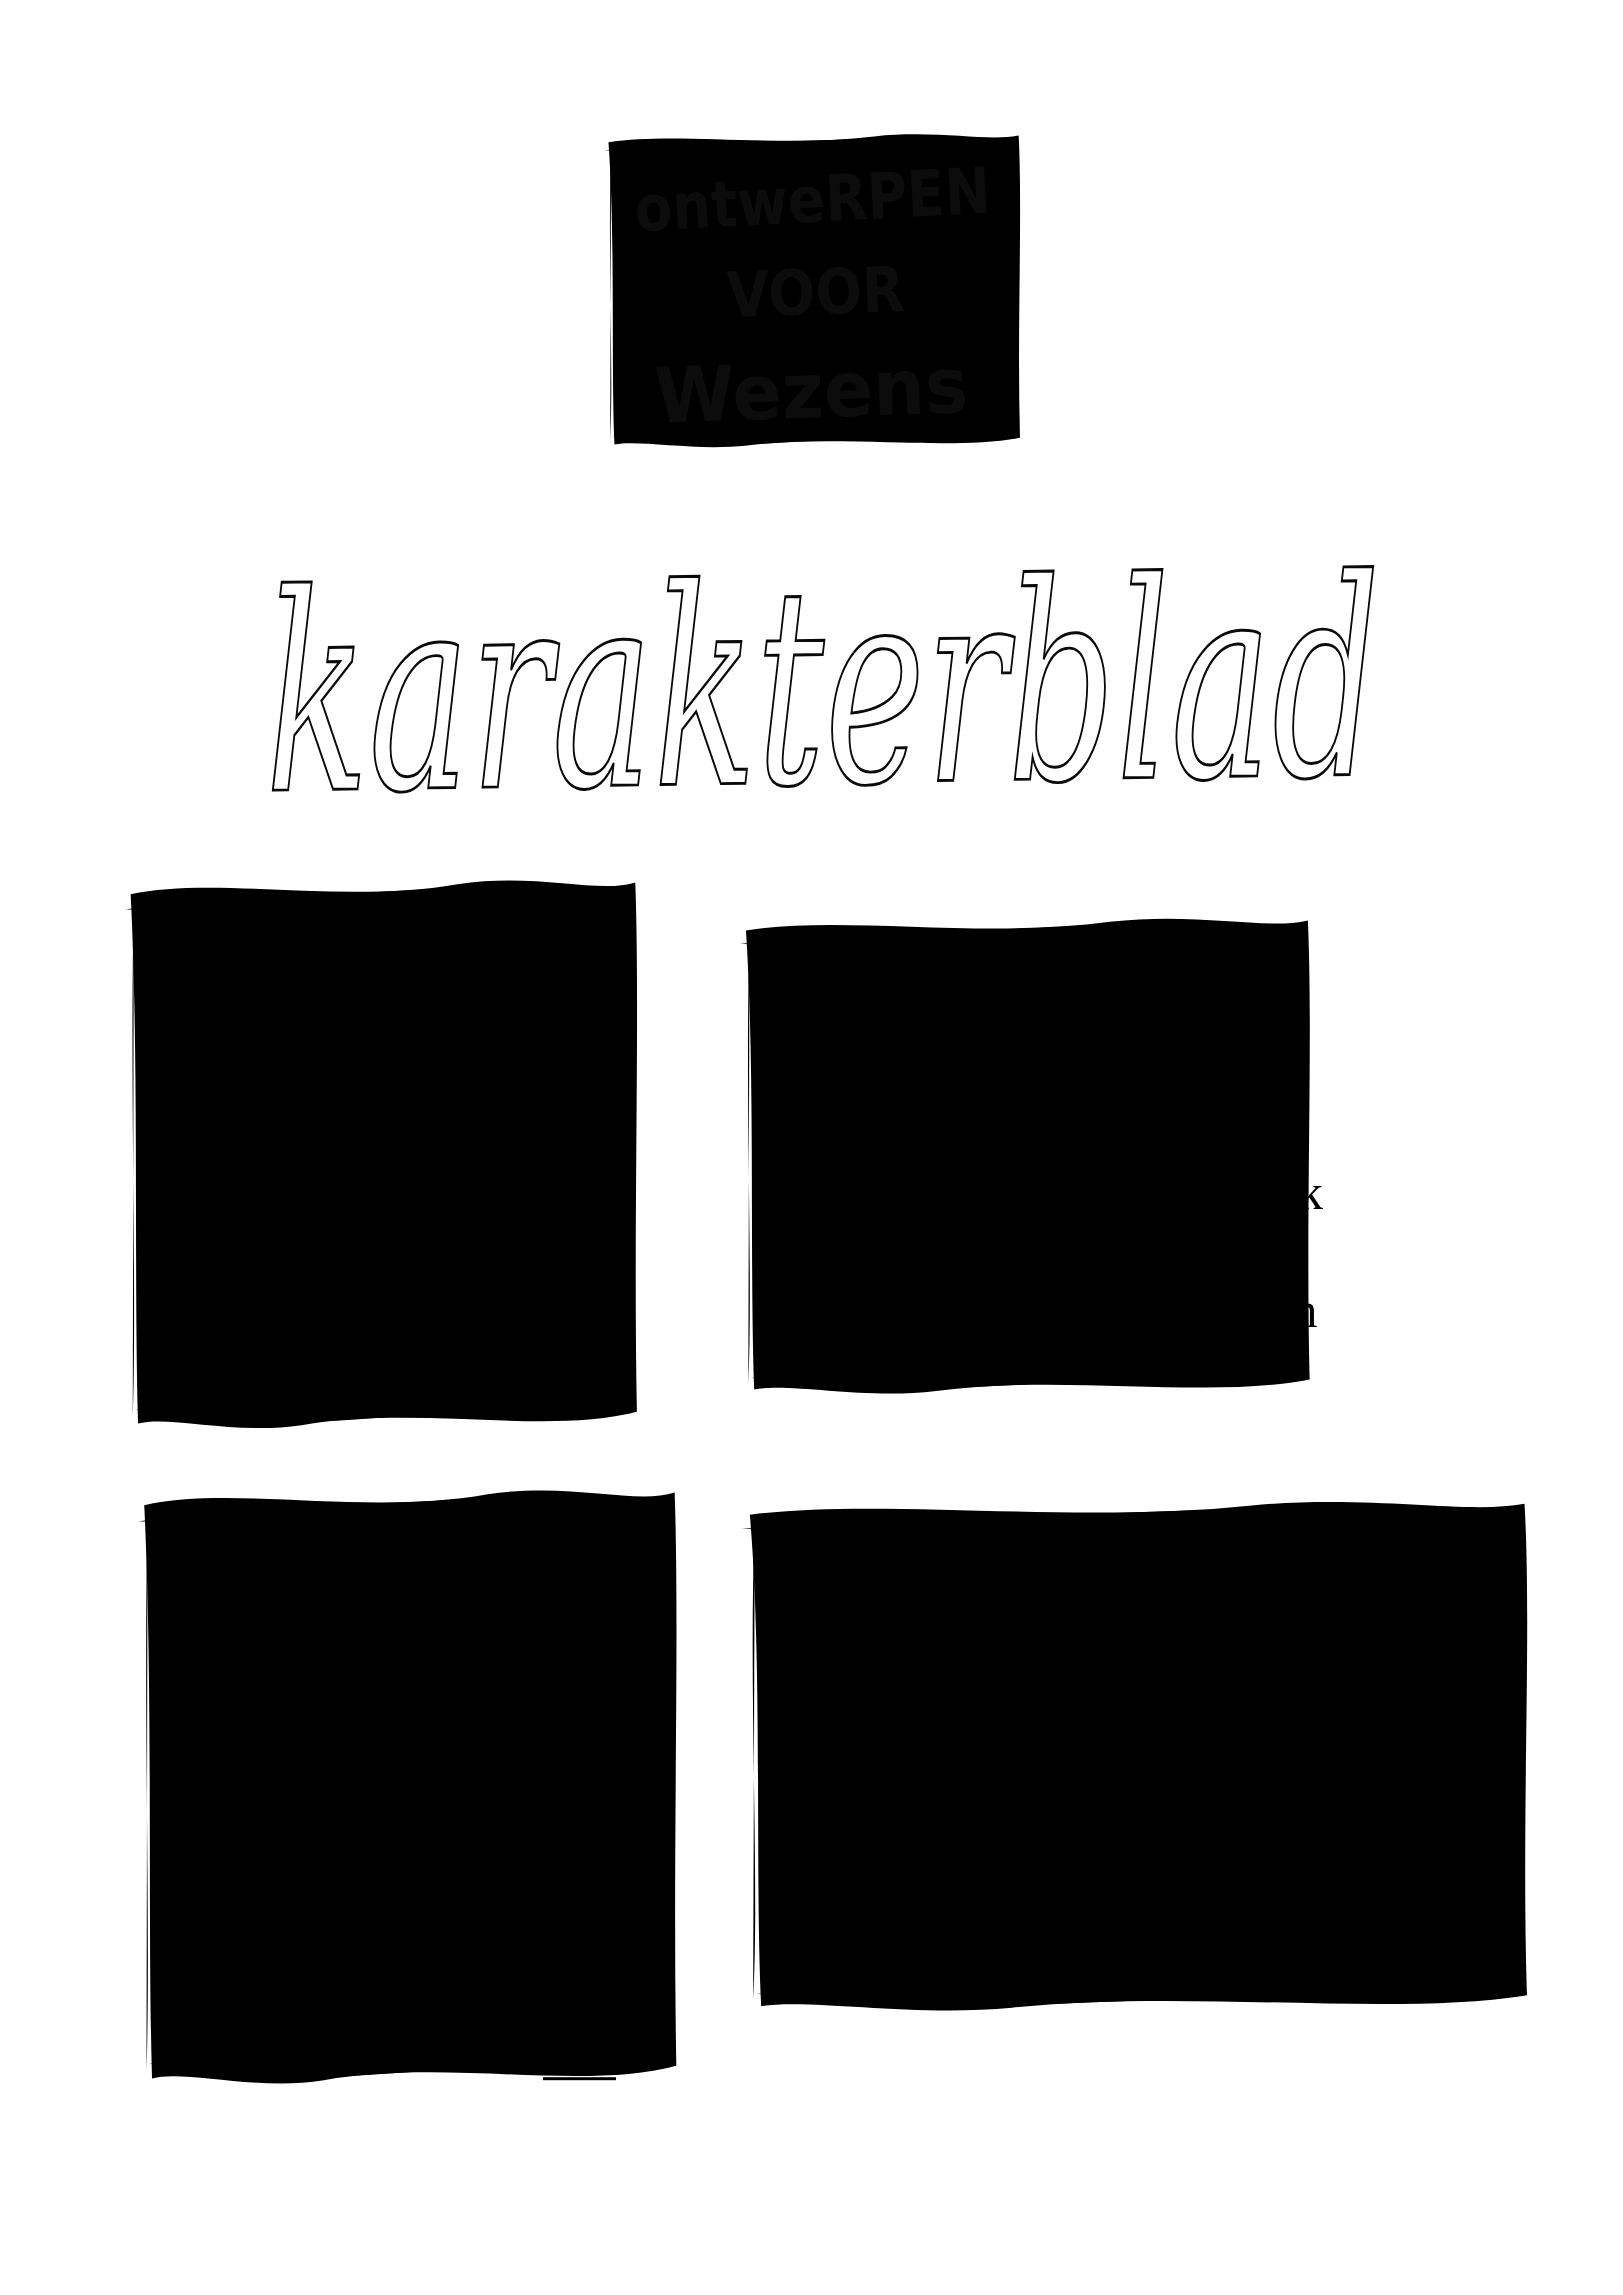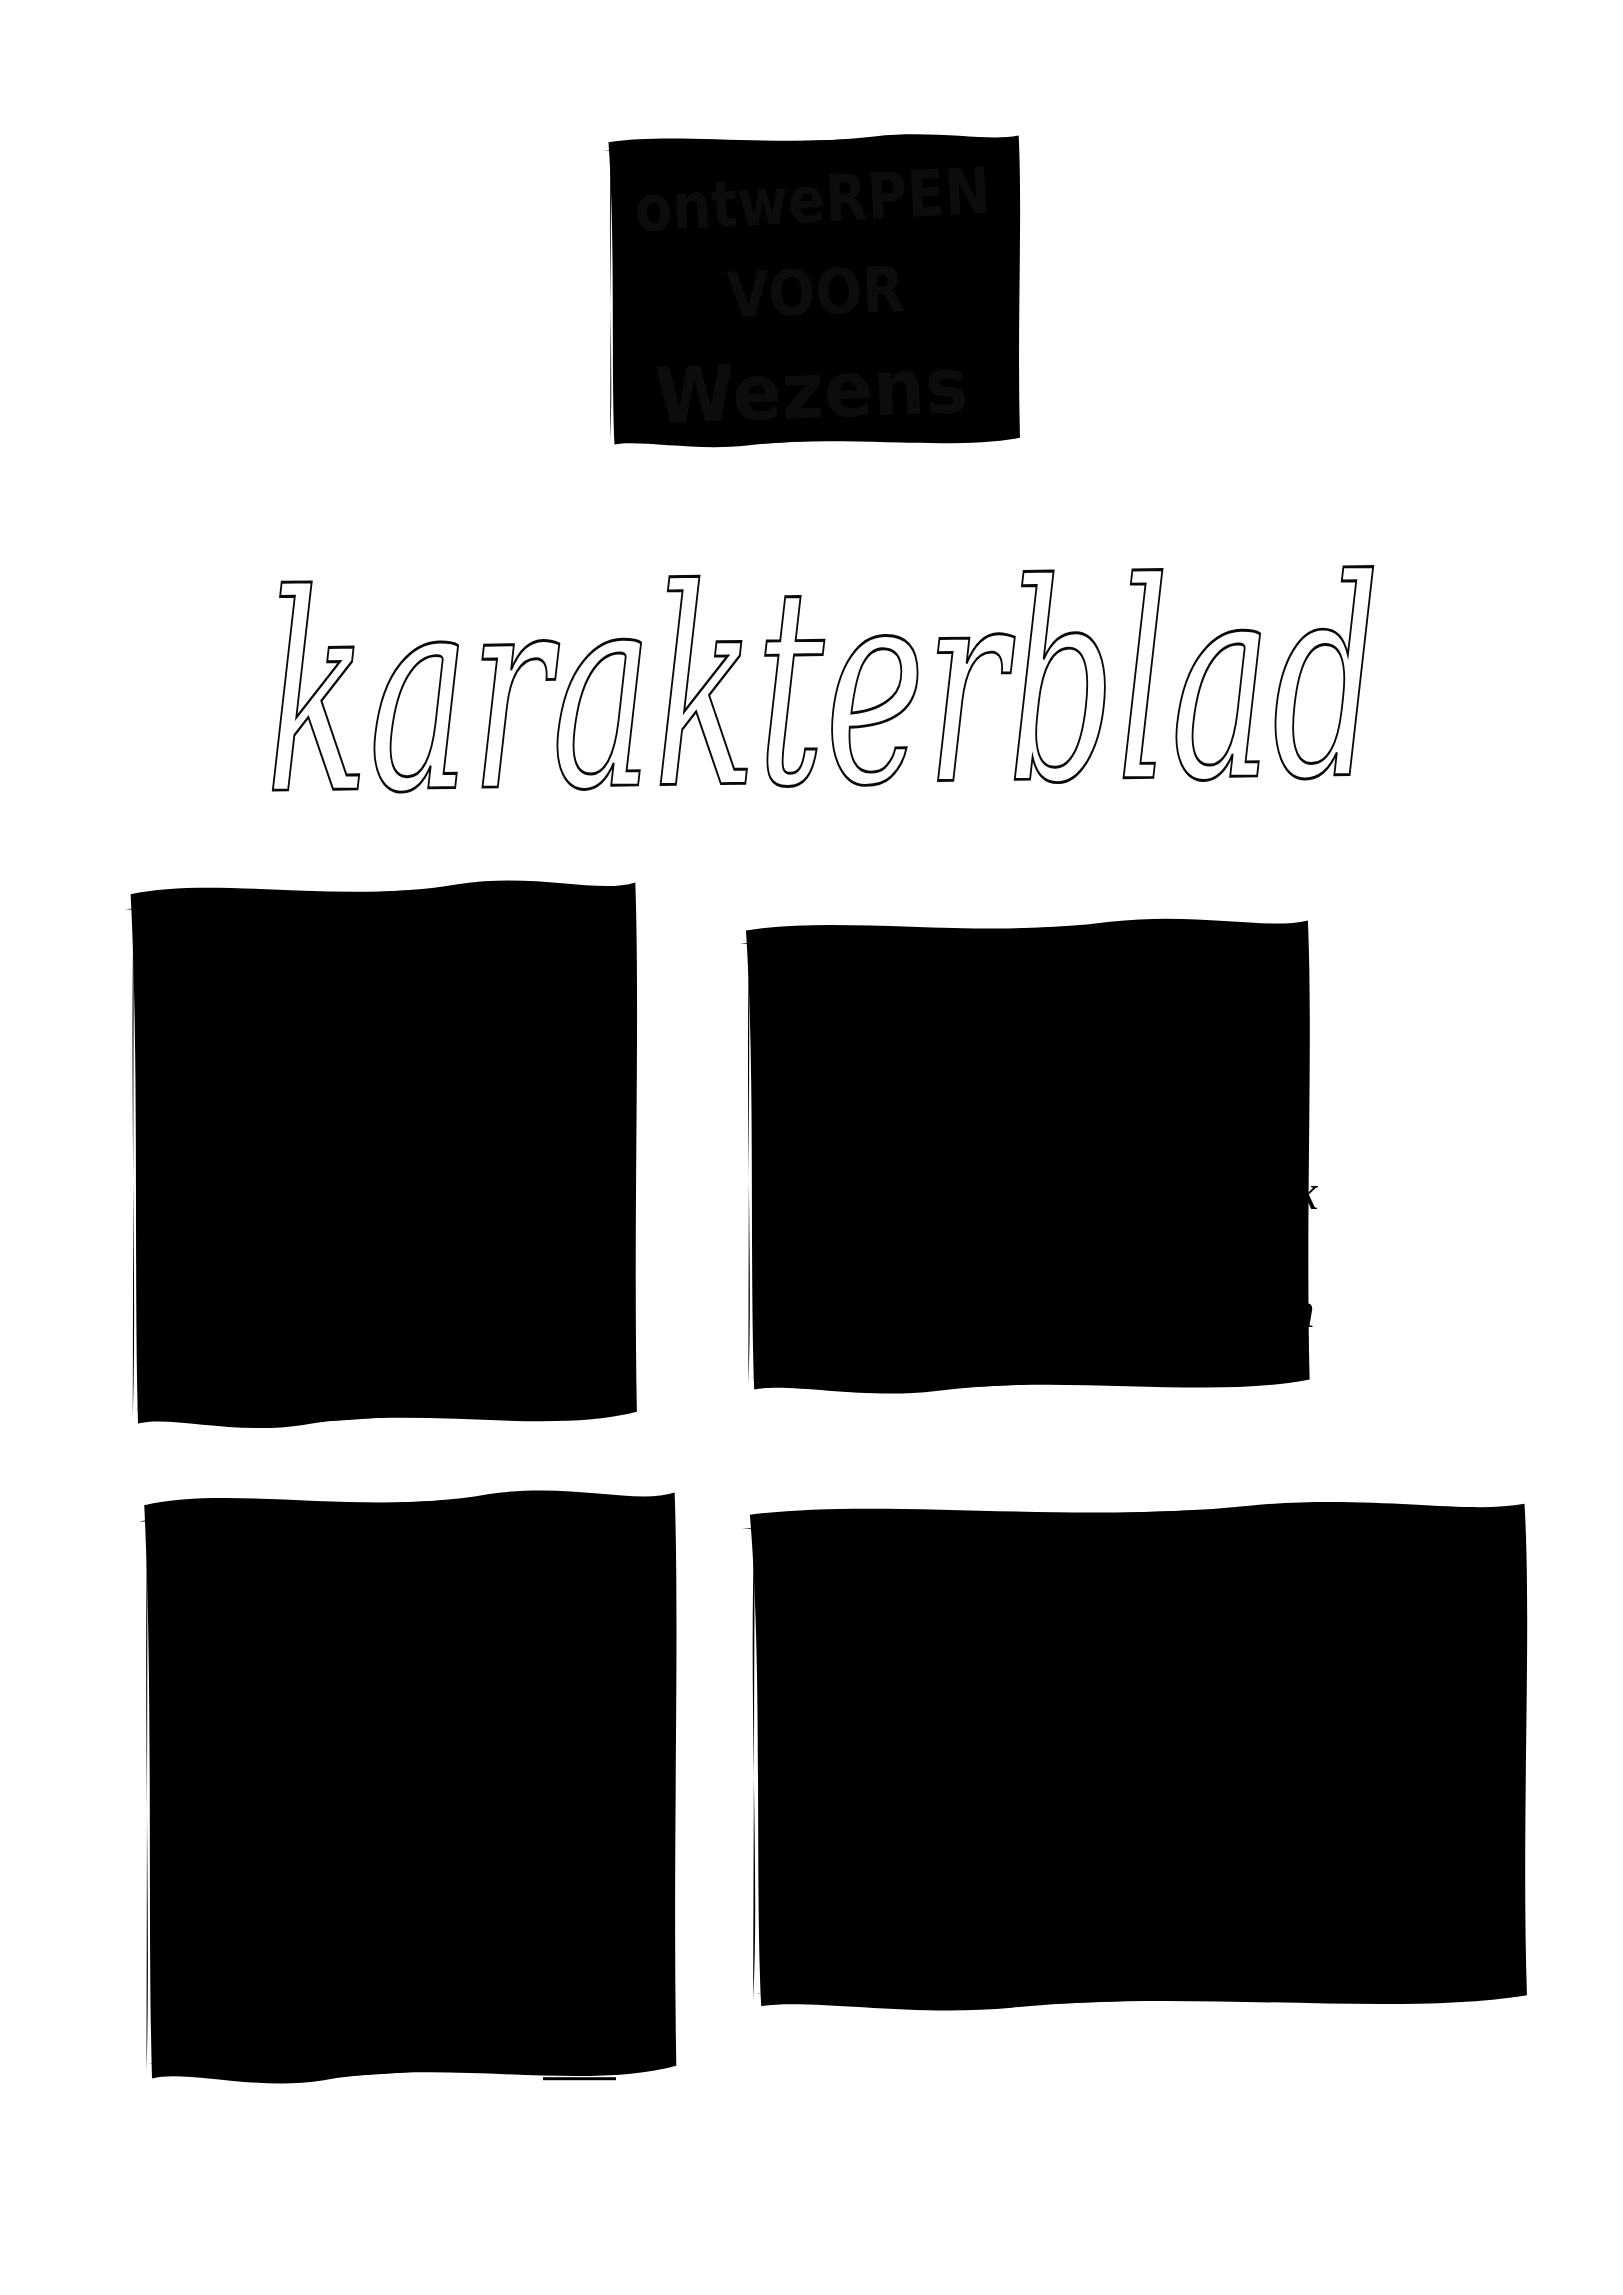--- a/index.html
+++ b/index.html
@@ -42,21 +42,21 @@
   .rows{font-size:50px;line-height:62px;}
   .row{display:flex;align-items:baseline;}
   .label-col{display:inline-block;}
   #omgeving .label-col{min-width:145px;}
   #fysicaliteit .label-col{min-width:122px;}
   #persoonlijkheid .label-col{min-width:194px;}
   .nums{white-space:pre;}
   #omgeving .nums{word-spacing:0.02em;}
   #fysicaliteit .nums{word-spacing:0.30em;}
   #persoonlijkheid .nums{word-spacing:0.13em;}
-  .right-col{margin-left:19.6px;font-style:italic;}
+  .right-col{margin-left:19.6px;}
   #fysicaliteit .right-col{margin-left:17px;}
   
   #omgeving{left:119px;top:859px;width:529px;height:588px;}
   #omgeving .content{padding:36px 19.6px 0 73px;}
   #fysicaliteit{left:733px;top:900px;width:589px;height:510px;}
   #fysicaliteit .content{padding:46px 16.4px 0 58px;}
   #lichaam{left:132px;top:1467px;width:556px;height:637px;}
   #lichaam .content{padding:23px 72px 0 37px;}
   #persoonlijkheid{left:732px;top:1482px;width:812px;height:546px;}
   #persoonlijkheid .content{padding:43px 29.4px 0 60px;}

